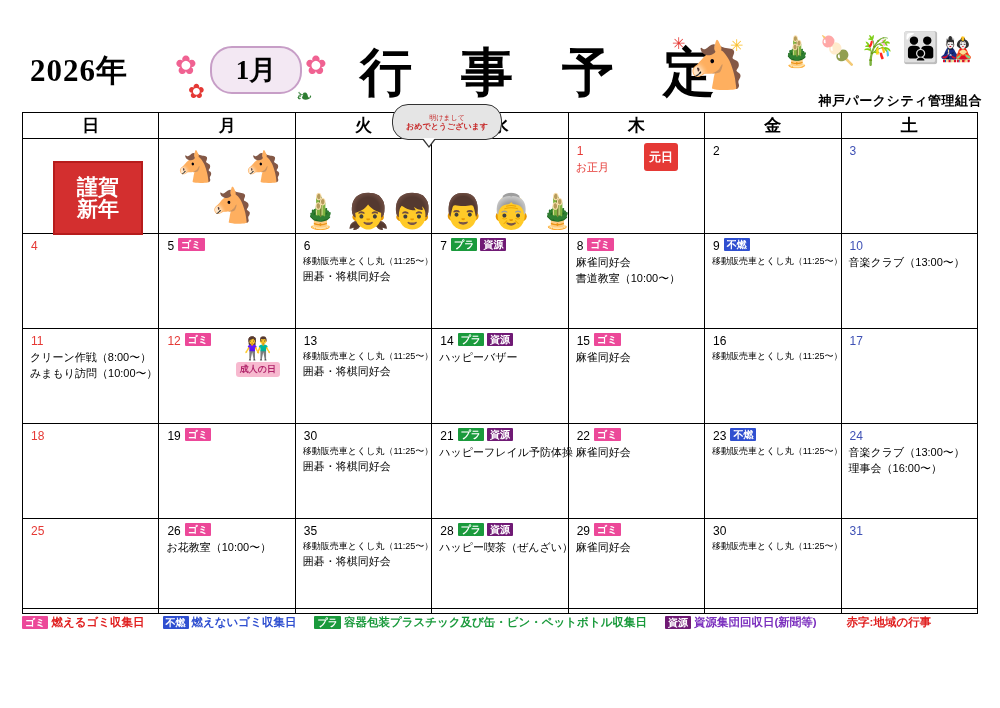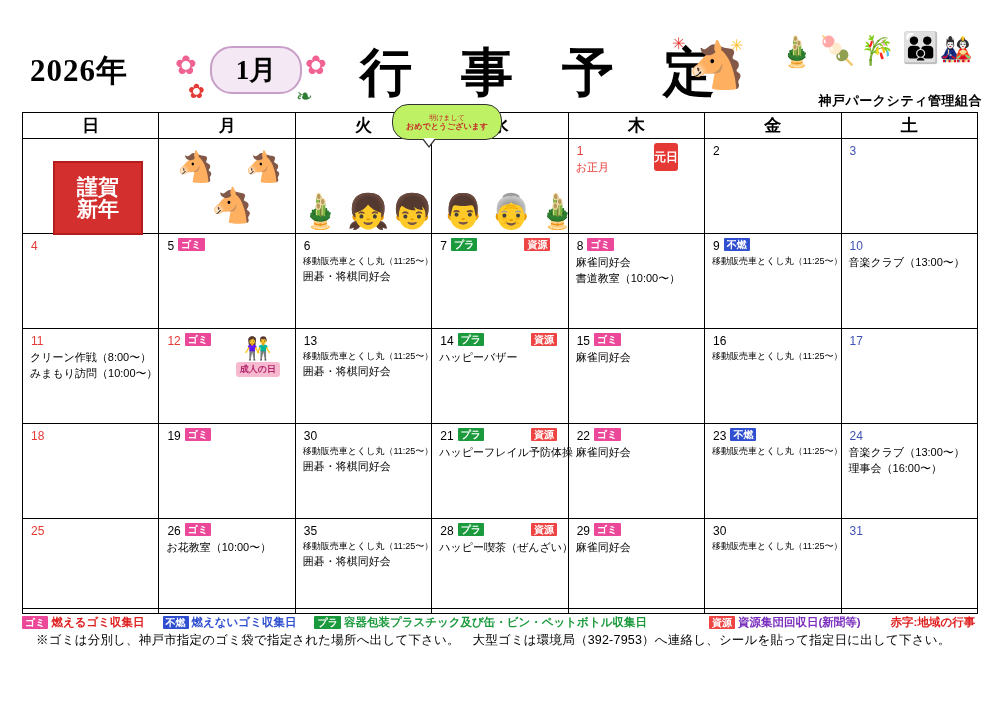--- a/index.html
+++ b/index.html
@@ -34,21 +34,21 @@
     position:absolute;left:330px;top:38px;
     font-family:"Liberation Serif",serif;
     font-size:52px;font-weight:bold;letter-spacing:18px;margin-left:30px;
   }
   .org{
     position:absolute;right:18px;top:92px;
     font-size:13px;font-weight:bold;letter-spacing:0.5px;
   }
   .speech{
     position:absolute;left:392px;top:104px;width:108px;height:34px;
-    border:1px solid #333;border-radius:16px;background:#bef264;
+    border:1px solid #333;border-radius:16px;background:#e5e5e5;
     display:flex;align-items:center;justify-content:center;flex-direction:column;
     z-index:5;
   }
   .speech .l1{font-size:7px;color:#c62828;line-height:9px;}
   .speech .l2{font-size:8px;color:#c62828;font-weight:bold;line-height:10px;}
   .speech::after{
     content:"";position:absolute;left:30px;bottom:-7px;width:0;height:0;
     border-left:6px solid transparent;border-right:6px solid transparent;
     border-top:8px solid #fff;
   }
@@ -84,41 +84,41 @@
   .d-nor{color:#000;}
   .cellhead{display:flex;align-items:center;gap:4px;padding:2px 3px 0 4px;height:16px;}
   .tagrow{display:flex;gap:3px;align-items:center;}
   .tag{
     display:inline-block;color:#fff;font-size:10px;line-height:13px;
     padding:0 3px;border-radius:1px;font-weight:bold;
   }
   .tag.gomi{background:#ec4899;}
   .tag.funen{background:#2f4fd0;}
   .tag.pura{background:#1a9a3c;}
-  .tag.shigen{background:#ef4444;margin-left:44px;}
+  .tag.shigen{background:#701a75;}
   .evt{
     font-size:11px;padding:1px 0 0 7px;line-height:15px;color:#000;
     white-space:nowrap;
   }
   .evt.small{font-size:9px;line-height:13px;}
   .red-evt{color:#e53935;}
   .cellbody{padding-top:2px;}
 
   
   .stamp{
     position:absolute;left:30px;top:22px;width:86px;height:70px;
     background:#d32f2f;border:2px solid #b71c1c;
     display:flex;align-items:center;justify-content:center;
   }
   .stamp .txt{
     color:#fff;font-family:"Liberation Serif",serif;font-size:21px;
     font-weight:bold;line-height:22px;text-align:center;letter-spacing:0px;
   }
   .ganjitsu{
-    position:absolute;right:26px;top:4px;width:24px;height:28px;
+    position:absolute;right:26px;top:4px;width:34px;height:28px;
     background:#e53935;border-radius:3px;color:#fff;font-size:12px;
     font-weight:bold;display:flex;align-items:center;justify-content:center;
   }
   .seijin{
     position:absolute;right:6px;top:4px;width:62px;height:44px;
     display:flex;flex-direction:column;align-items:center;justify-content:flex-end;
   }
   .seijin .lbl{
     background:#f7b9cf;color:#b1266b;font-size:9px;font-weight:bold;
     border-radius:3px;padding:1px 4px;
@@ -529,15 +529,14 @@
       <div class="item">
         <span class="tag shigen">資源</span>
         <span class="ltext purple">資源集団回収日(新聞等)</span>
       </div>
       <span style="width: 18px;"></span>
       <div class="item">
         <span class="ltext akaji">赤字:地域の行事</span>
       </div>
     </div>
 
-  <div class="note">※ゴミは分別し、神戸市指定のゴミ袋で指定された場所へ出して下さい。　大型ゴミは環境局（392-7953）へ連絡し、シールを貼って指定日に出して下さい。</div>
 
 </div>
 
 </body></html>

